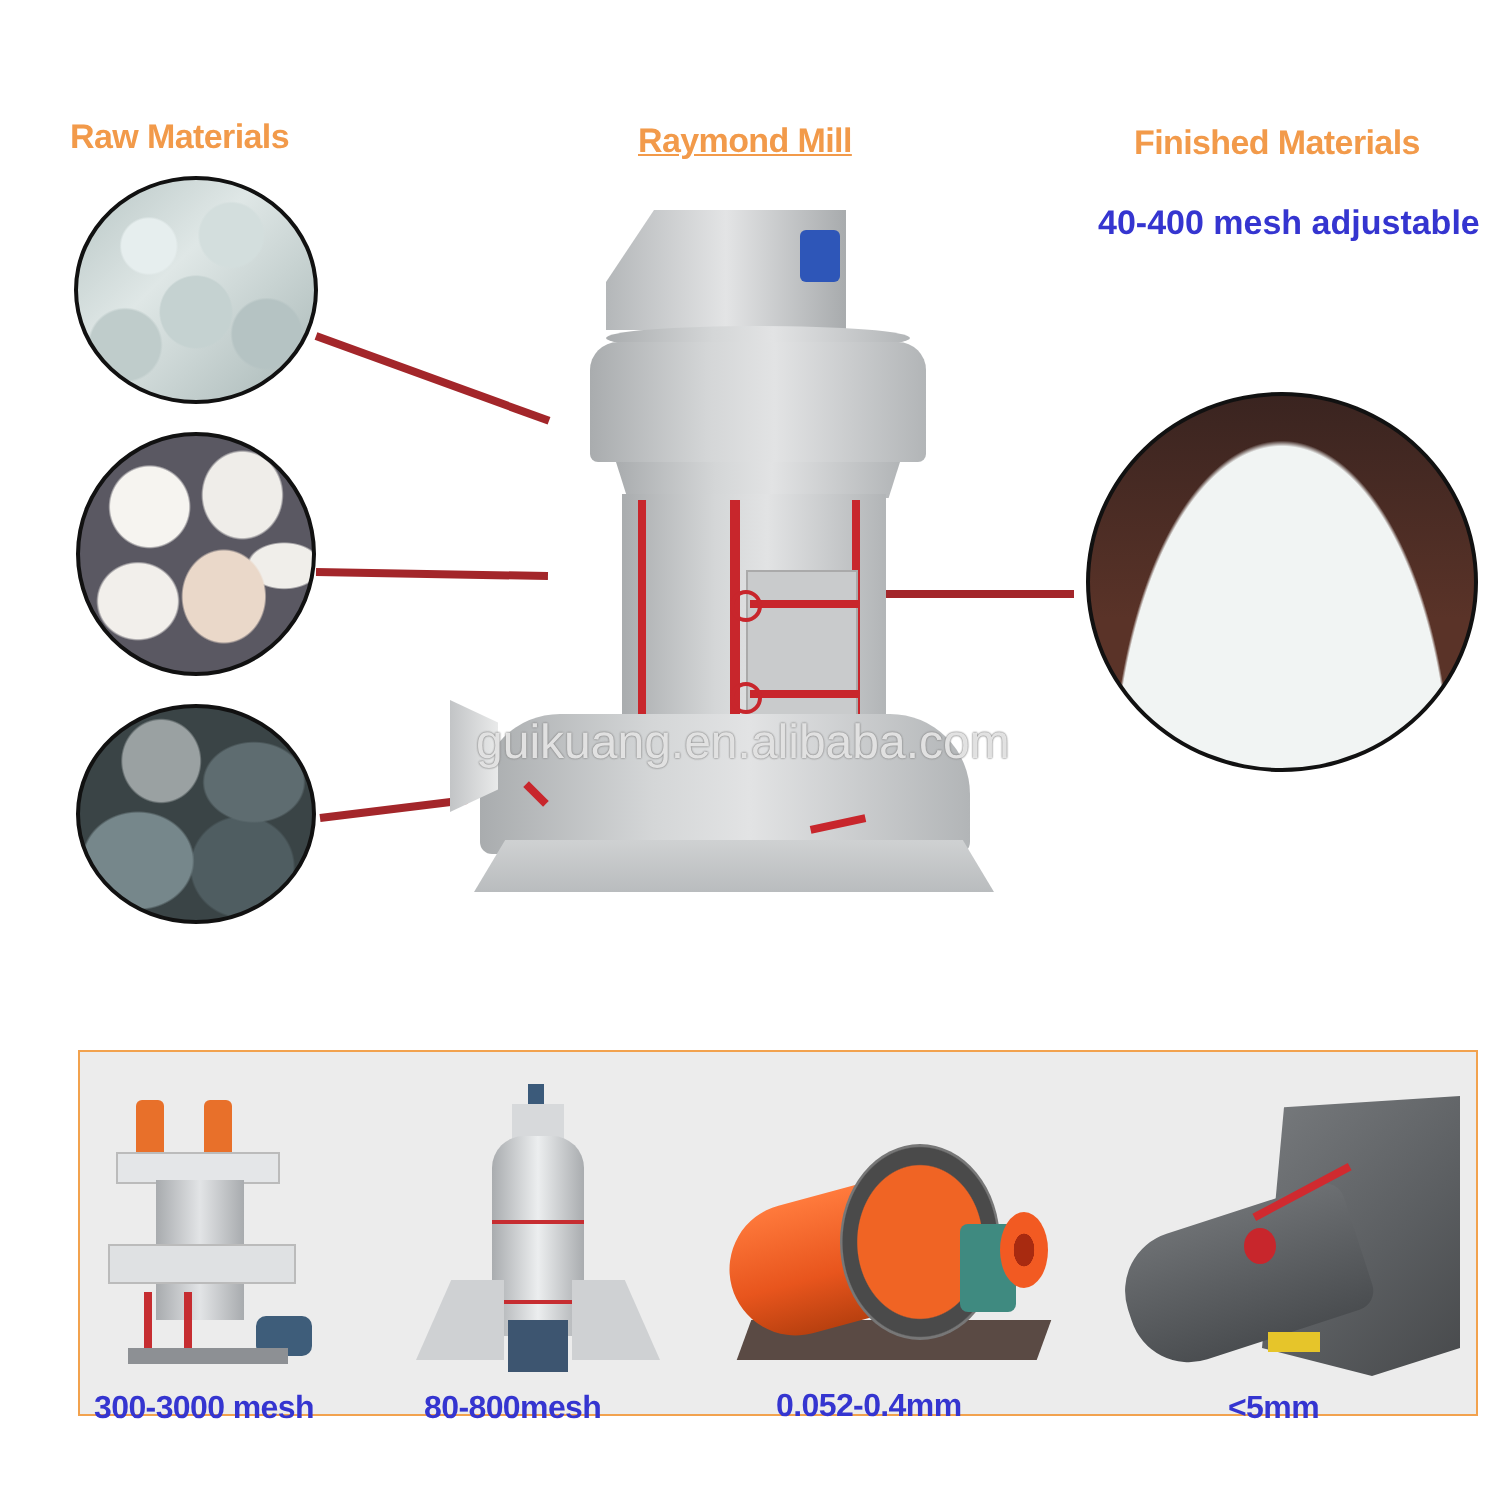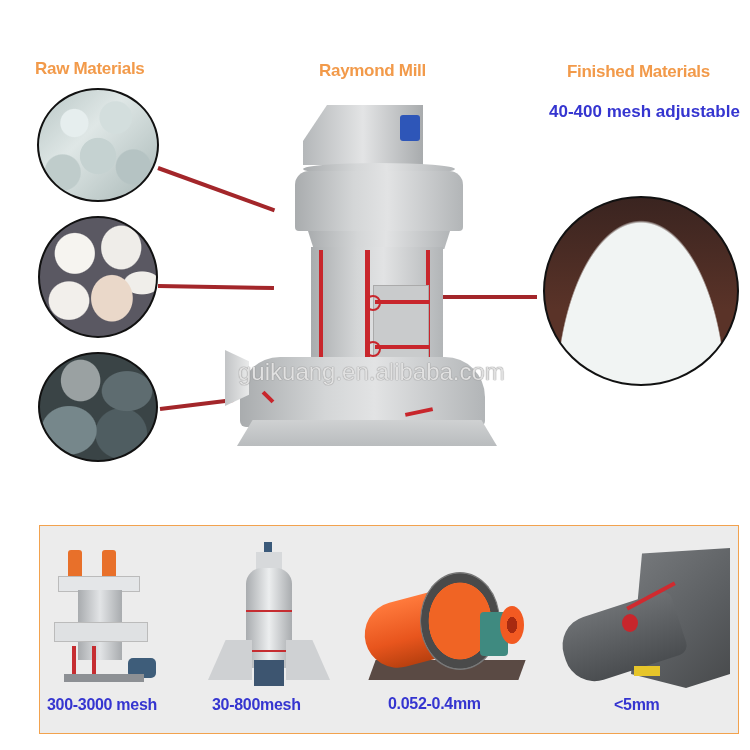--- a/index.html
+++ b/index.html
@@ -31,29 +31,29 @@
       radial-gradient(ellipse at 70% 75%, #4f5d61 0 22%, transparent 23%),
       #3a4446; }
   .powder { background:
       radial-gradient(ellipse at 50% 110%, #f1f4f3 0 62%, transparent 63%),
       linear-gradient(#3a2420,#5a3328 60%,#5a3328); }
   
   .mill-part { position:absolute; background:linear-gradient(90deg,#a9acae,#d4d6d7 35%,#e2e3e4 55%,#b2b5b7); }
   .red-bar { position:absolute; background:#c8262c; }
   .watermark { color:rgba(255,255,255,0.75); font-size:24px; letter-spacing:0px; text-shadow:0 0 1px #888, 0 0 1px #888; white-space:nowrap; }
   
-  .panel { position:absolute; left:39px; top:525px; width:700px; height:209px; background:#ececec; border:1px solid #f2a24e; box-sizing:border-box; }
+  .panel { position:absolute; left:39px; top:525px; width:700px; height:183px; background:#ececec; border:1px solid #f2a24e; box-sizing:border-box; }
   .machine { position:absolute; }
   .caption { position:absolute; font-size:16px; }
 </style>
 </head>
 <body>
 
 <div class="abs orange-title" style="left:35px;top:59px;">Raw Materials</div>
-<div class="abs orange-title" style="left:319px;top:61px;">Raymond Mill</div>
+<div class="abs orange-title" style="left:319px;top:61px;text-decoration:underline;">Raymond Mill</div>
 <div class="abs orange-title" style="left:567px;top:62px;">Finished Materials</div>
 <div class="abs blue-text" style="left:549px;top:102px;font-size:17px;">40-400 mesh adjustable</div>
 
 <div class="circle crystal" style="left:37px;top:88px;width:122px;height:114px;"></div>
 <div class="circle quartz" style="left:38px;top:216px;width:120px;height:122px;"></div>
 <div class="circle rock" style="left:38px;top:352px;width:120px;height:110px;"></div>
 
 <div class="circle powder" style="left:543px;top:196px;width:196px;height:190px;"></div>
 
 <div class="line" style="left:158px;top:166px;width:124px;transform:rotate(20deg);"></div>
@@ -125,16 +125,16 @@
 
   <div class="machine" style="left:520px;top:20px;width:175px;height:150px;">
     <div class="abs" style="left:60px;top:2px;width:110px;height:140px;background:linear-gradient(135deg,#7a7d80,#5b5e61 60%,#47494b);clip-path:polygon(20% 4%,100% 0,100% 90%,60% 100%,10% 90%);"></div>
     <div class="abs" style="left:2px;top:60px;width:120px;height:66px;background:linear-gradient(#6d7073,#4a4d50);border-radius:30px 10px 10px 30px;transform:rotate(-18deg);"></div>
     <div class="abs" style="left:62px;top:68px;width:16px;height:18px;background:#c8262c;border-radius:50%;"></div>
     <div class="abs" style="left:64px;top:48px;width:54px;height:4px;background:#d02a2f;transform:rotate(-28deg);"></div>
     <div class="abs" style="left:74px;top:120px;width:26px;height:10px;background:#e6c52a;"></div>
   </div>
 
   <div class="caption blue-text" style="left:7px;top:170px;font-size:16px;letter-spacing:-0.3px;">300-3000 mesh</div>
-  <div class="caption blue-text" style="left:172px;top:170px;font-size:16px;letter-spacing:-0.3px;">30-800mesh</div>
+  <div class="caption blue-text" style="left:172px;top:170px;font-size:16px;letter-spacing:-0.3px;">80-800mesh</div>
   <div class="caption blue-text" style="left:348px;top:169px;font-size:16px;letter-spacing:-0.3px;">0.052-0.4mm</div>
   <div class="caption blue-text" style="left:574px;top:170px;font-size:16px;letter-spacing:-0.3px;">&lt;5mm</div>
 </div>
 
 </body></html>

